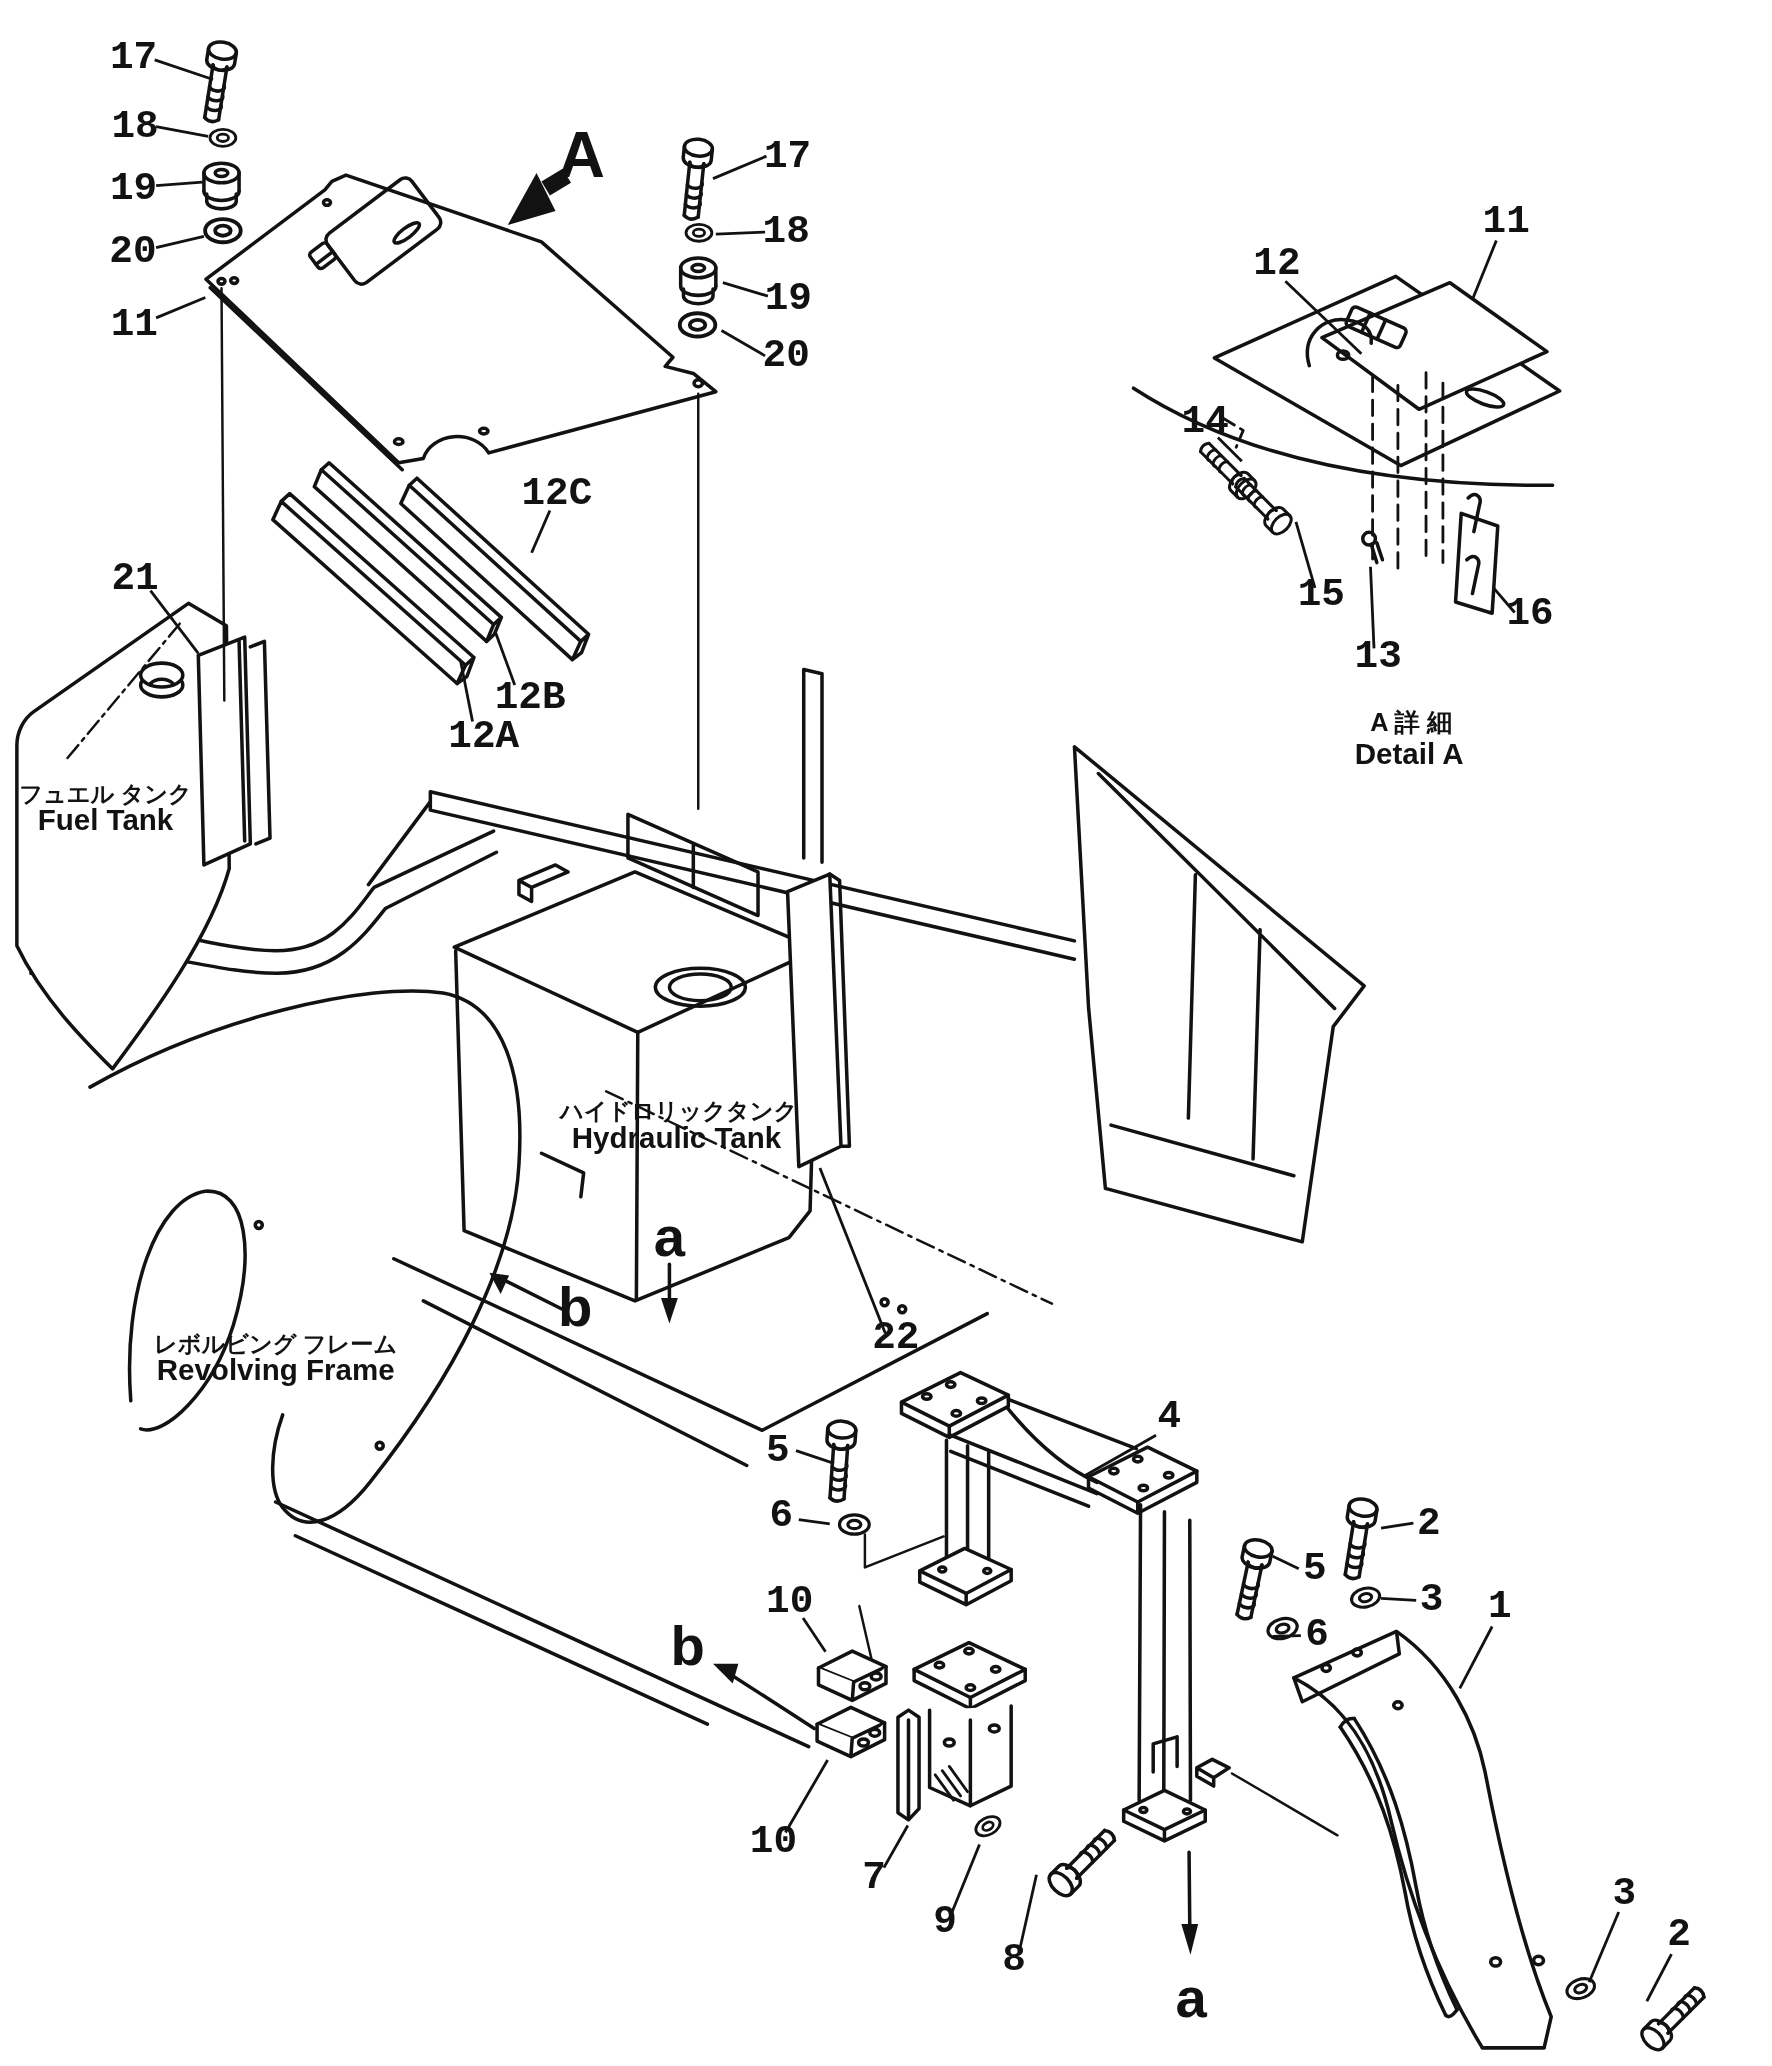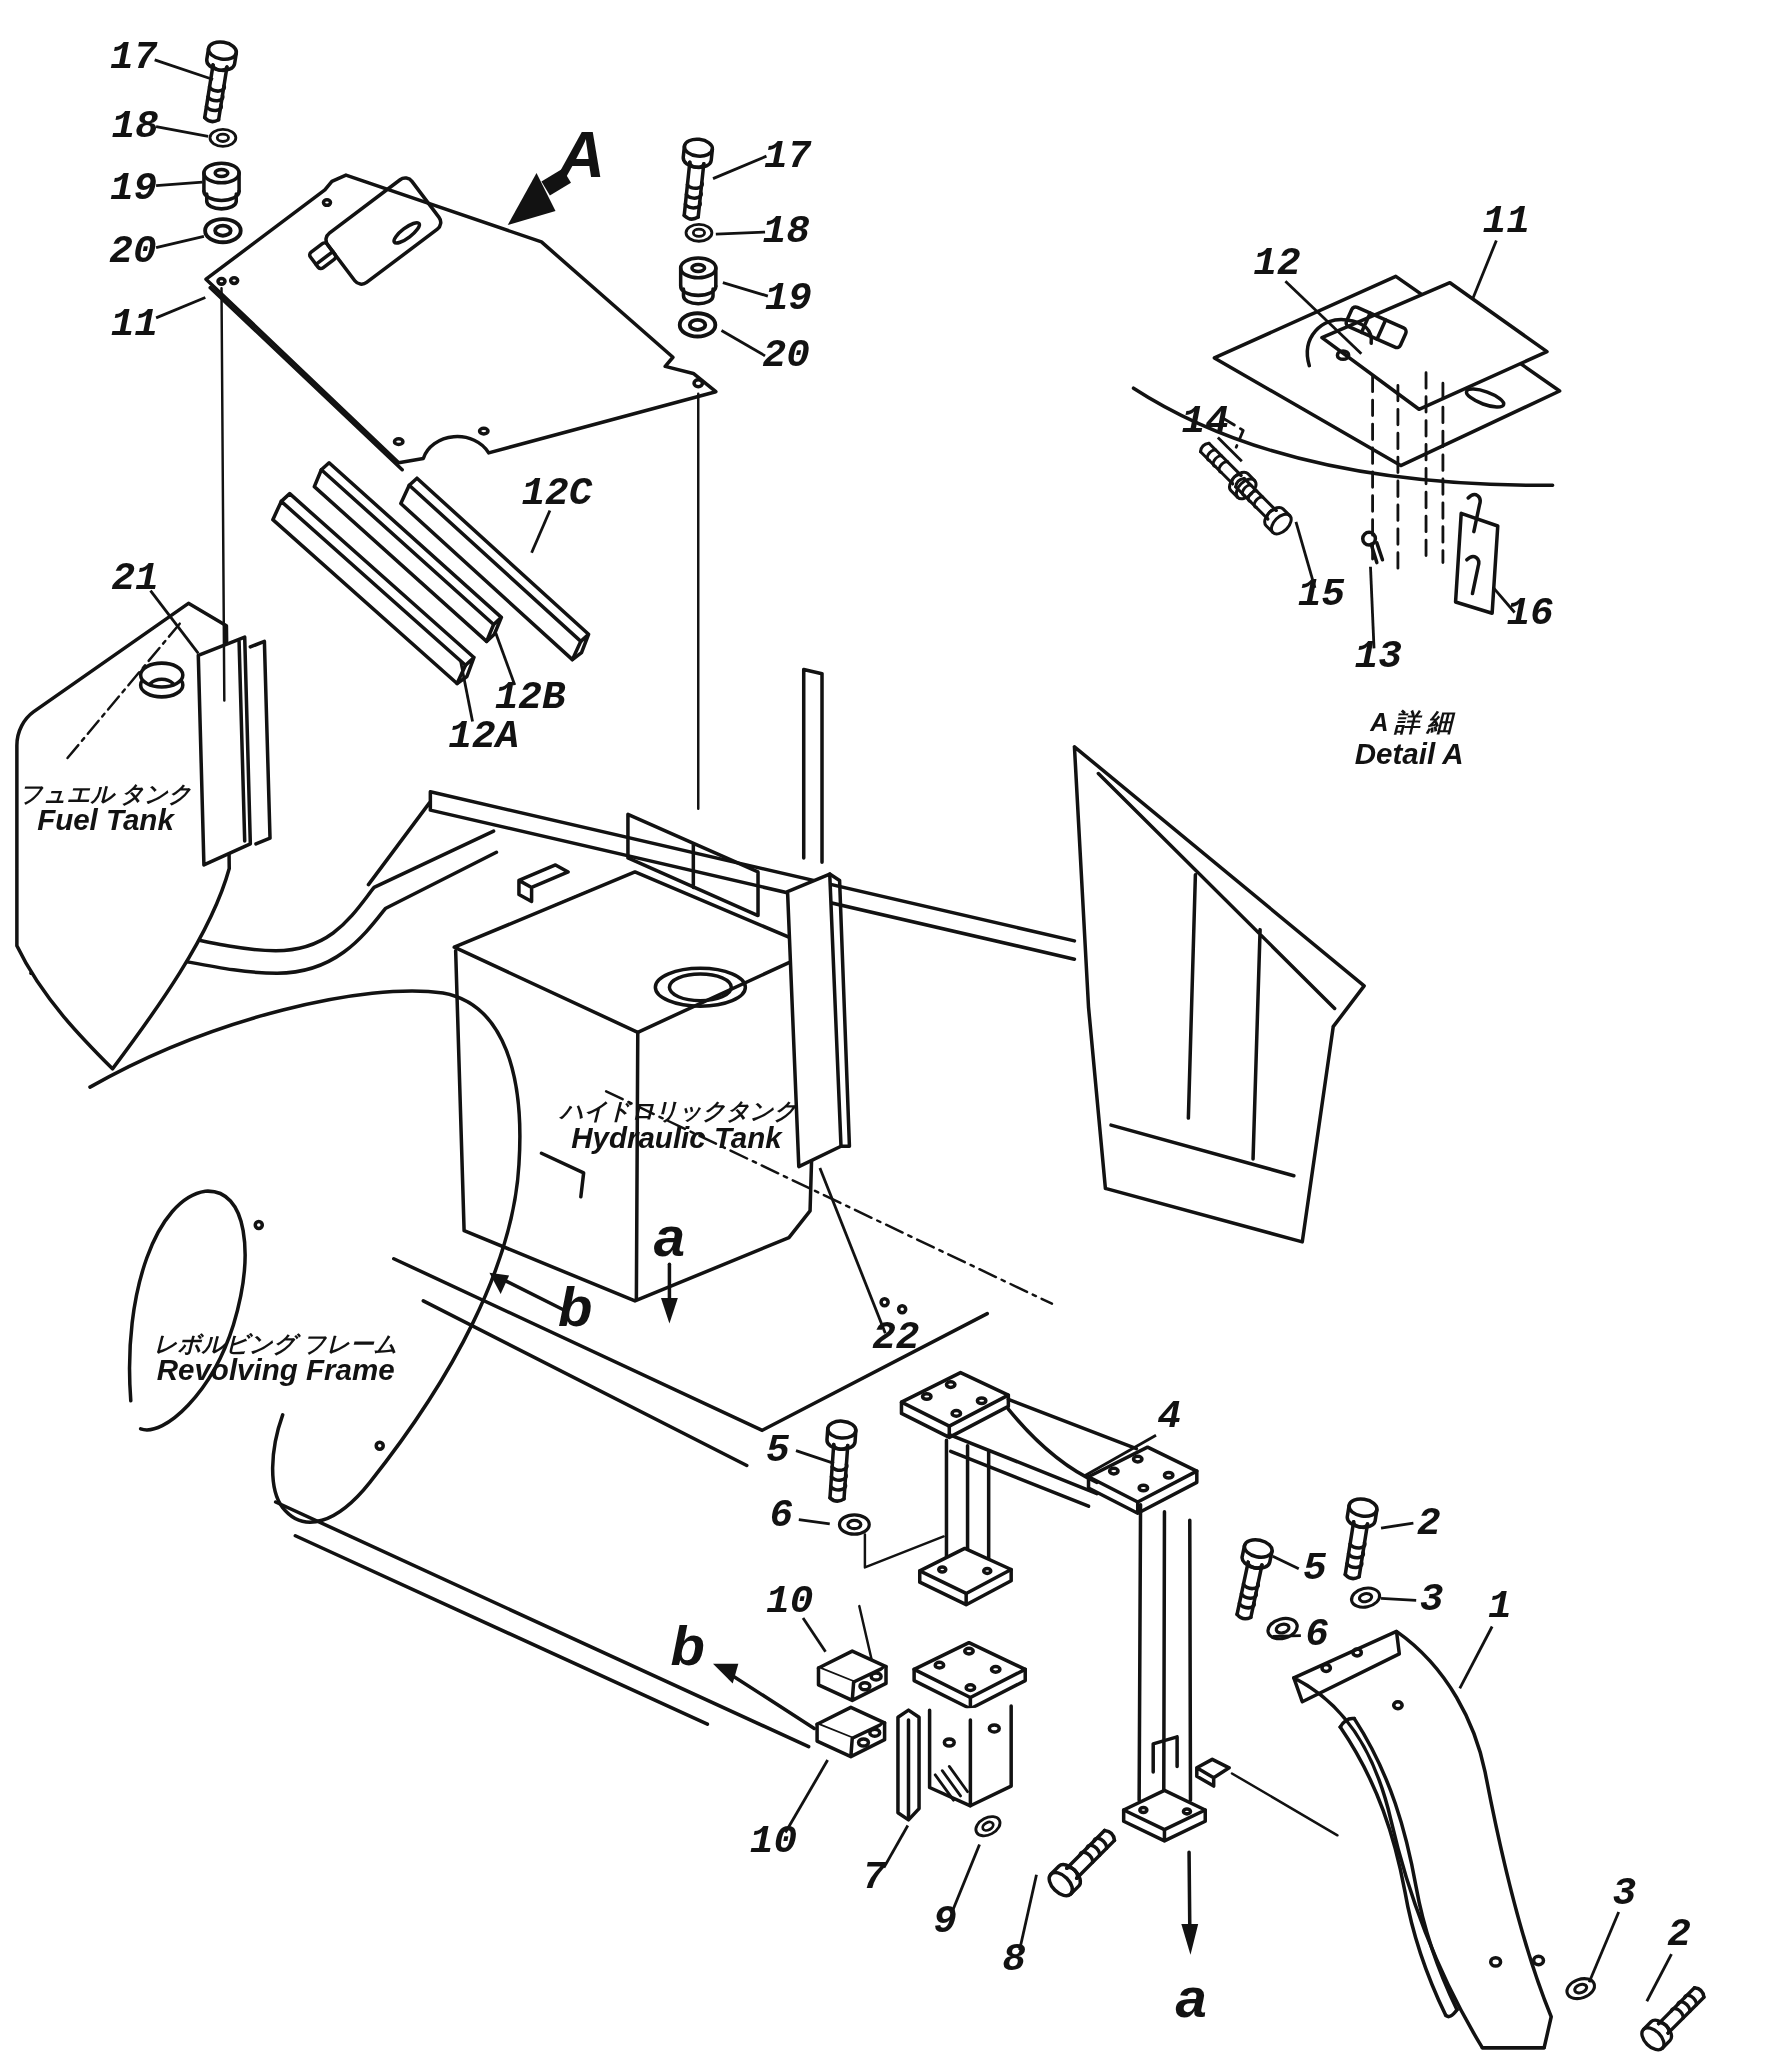--- a/index.html
+++ b/index.html
@@ -1,16 +1,16 @@
 <!DOCTYPE html>
 <html style="font-size:11.3px"><head>
 <meta charset="utf-8">
 <style>
   html,body{margin:0;padding:0;background:#ffffff;}
-  .stage{position:relative;width:1772px;height:2066px;background:#ffffff;overflow:hidden;font-style:italic;}
+  .stage{position:relative;width:1772px;height:2066px;background:#ffffff;overflow:hidden;}
   svg{position:absolute;left:0;top:0;}
   text{user-select:none;}
   .callout-num{font-family:"Liberation Mono","DejaVu Sans Mono",monospace;font-weight:700;fill:#121212;}
   .view-letter{font-family:"Liberation Sans","DejaVu Sans",sans-serif;font-weight:700;fill:#121212;}
   .cap-en{font-family:"Liberation Sans","DejaVu Sans",sans-serif;font-weight:700;fill:#121212;}
   .cap-jp{font-family:"Liberation Sans","DejaVu Sans",sans-serif;font-weight:700;fill:#121212;}
 </style>
 </head>
 <body>
 

